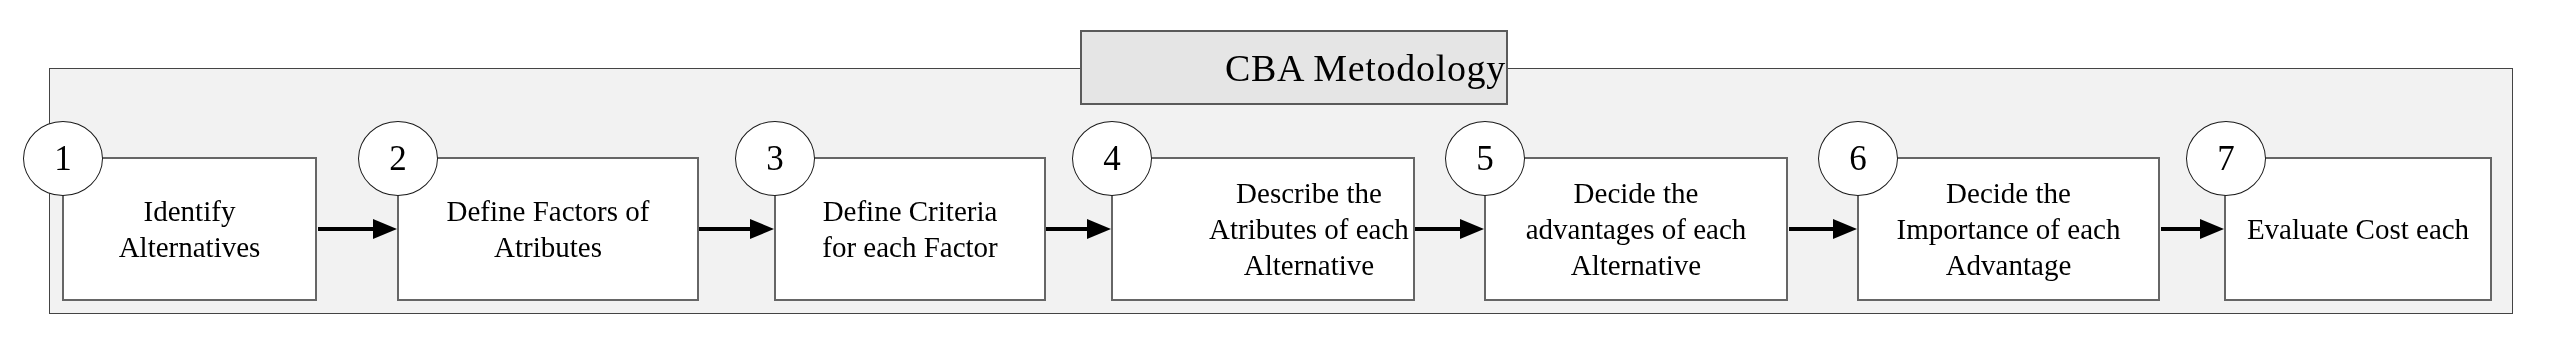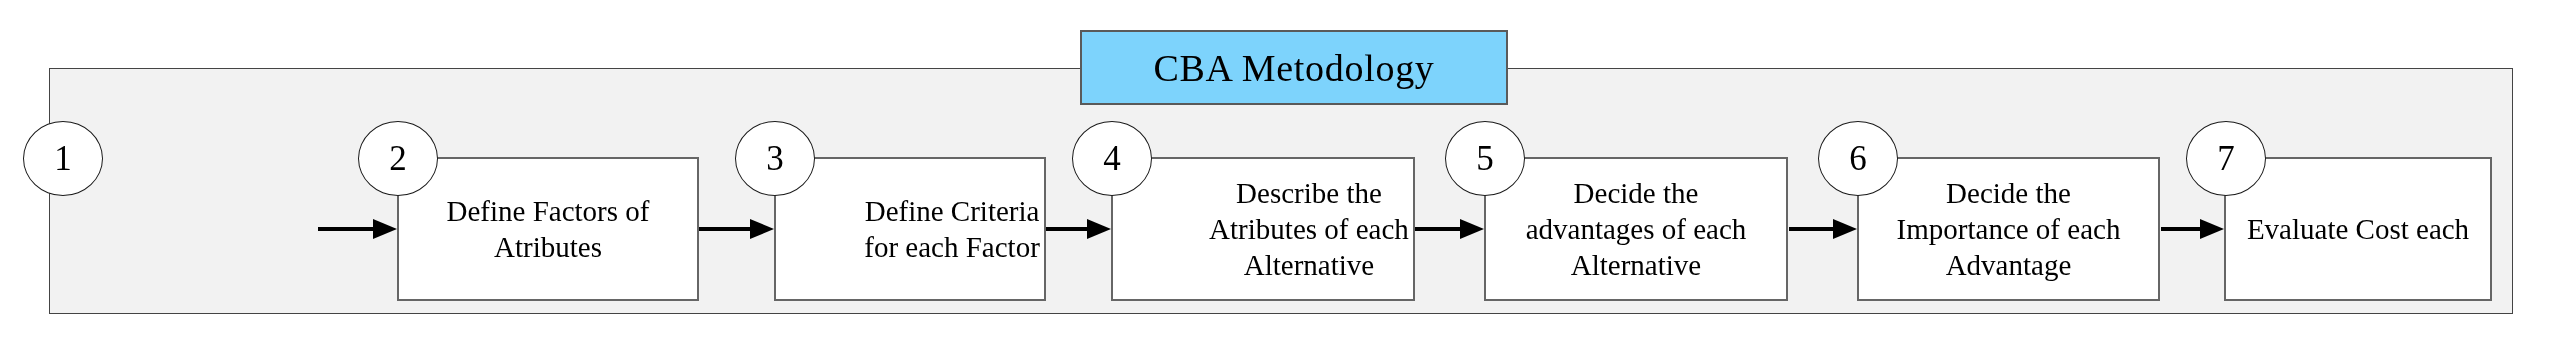--- a/index.html
+++ b/index.html
@@ -17,24 +17,24 @@
     left: 49px; top: 68px;
     width: 2462px; height: 244px;
     background: #f2f2f2;
     border: 1.4px solid #444444;
     z-index: 1;
   }
   .title-box {
     position: absolute;
     left: 1080px; top: 30px;
     width: 424px; height: 71px;
-    background: #7dd3fc;
+    background: #e5e5e5;
     border: 2.1px solid #5a5a5a;
     z-index: 5;
-    display: flex; align-items: center; justify-content: center;
+    display: flex; align-items: center; justify-content: flex-end;
   }
   .title-text {
     font-size: 38px;
     letter-spacing: 0.7px;
     white-space: nowrap;
   }
   .step-box {
     position: absolute;
     top: 157px;
     height: 140px;
@@ -79,20 +79,24 @@
 <body>
 
 <div id="canvas">
 
   <div class="band"></div>
 
   <div class="title-box">
     <span class="title-text">CBA Metodology</span>
   </div>
 
+  <div class="step-box" style="left:62px; width:251px;">
+    <span class="step-label">Identify
+Alternatives</span>
+  </div>
   <div class="badge" style="left:23px; top:121px;">
     <span>1</span>
   </div>
 
   <div class="arrow">
     <div class="shaft" style="left:318px; width:58px;"></div>
     <div class="head" style="left:373px;"></div>
   </div>
 
   <div class="step-box" style="left:397px; width:298px;">
@@ -101,21 +105,21 @@
   </div>
   <div class="badge" style="left:358px; top:121px;">
     <span>2</span>
   </div>
 
   <div class="arrow">
     <div class="shaft" style="left:699px; width:52px;"></div>
     <div class="head" style="left:750px;"></div>
   </div>
 
-  <div class="step-box" style="left:774px; width:268px;justify-content:flex-end;">
+  <div class="step-box" style="left:774px; width:268px;">
     <span class="step-label">Define Criteria
 for each Factor</span>
   </div>
   <div class="badge" style="left:735px; top:121px;">
     <span>3</span>
   </div>
 
   <div class="arrow">
     <div class="shaft" style="left:1046px; width:42px;"></div>
     <div class="head" style="left:1087px;"></div>

